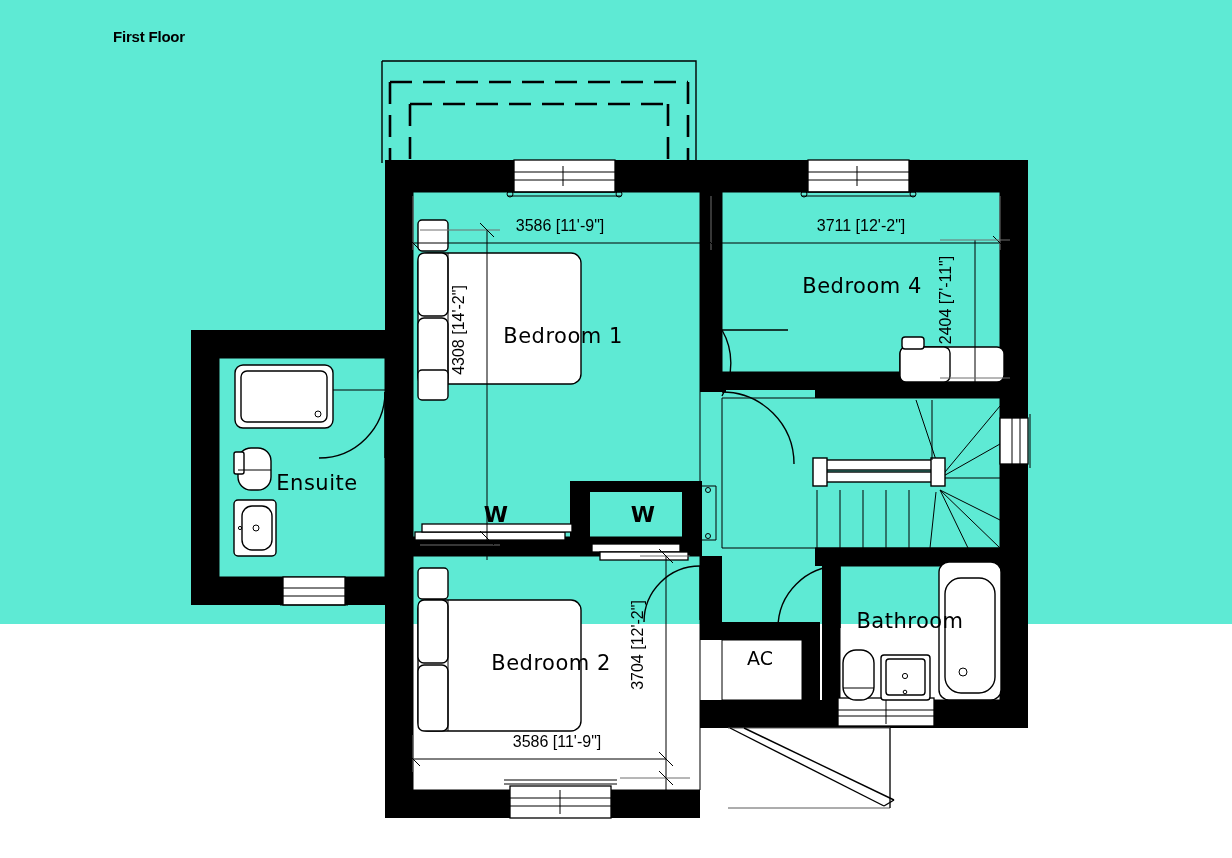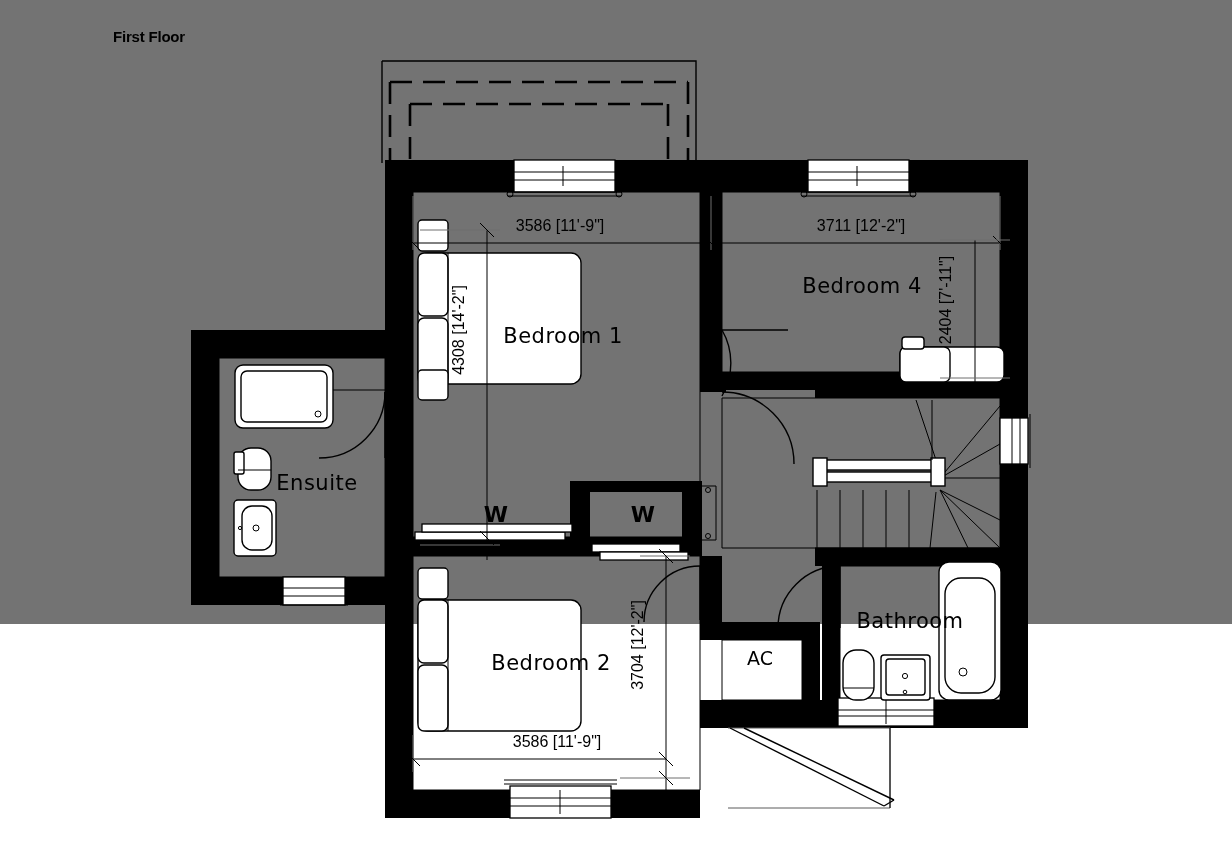--- a/index.html
+++ b/index.html
@@ -1,18 +1,18 @@
 <!DOCTYPE html>
 <html><head>
 <meta charset="utf-8">
 <style>
   html,body{margin:0;padding:0;background:#ffffff;}
   body{width:1232px;height:858px;overflow:hidden;
        font-family:"Liberation Sans", sans-serif;color:#000;}
-  #plan-root{position:relative;width:1232px;height:624px;background:#737373;}
+  #plan-root{position:relative;width:1232px;height:624px;background:#5eead4;}
   #plan-title{position:absolute;left:113px;top:28px;font-size:15px;font-weight:bold;
               letter-spacing:-0.2px;font-family:"Liberation Sans",sans-serif;}
   svg#floorplan{position:absolute;left:0;top:0;width:1232px;height:858px;display:block;}
   .wall{fill:#000;}
   .thinline{fill:none;stroke:#000;stroke-width:1.4;}
   .hairline{fill:none;stroke:#000;stroke-width:1;}
   .greyline{fill:none;stroke:#5a5a5a;stroke-width:1;}
   .fixture{fill:#fff;stroke:#000;stroke-width:1.4;}
   .furn{fill:#fff;stroke:#000;stroke-width:1.4;}
   .win{fill:#fff;stroke:#000;stroke-width:1.3;}

